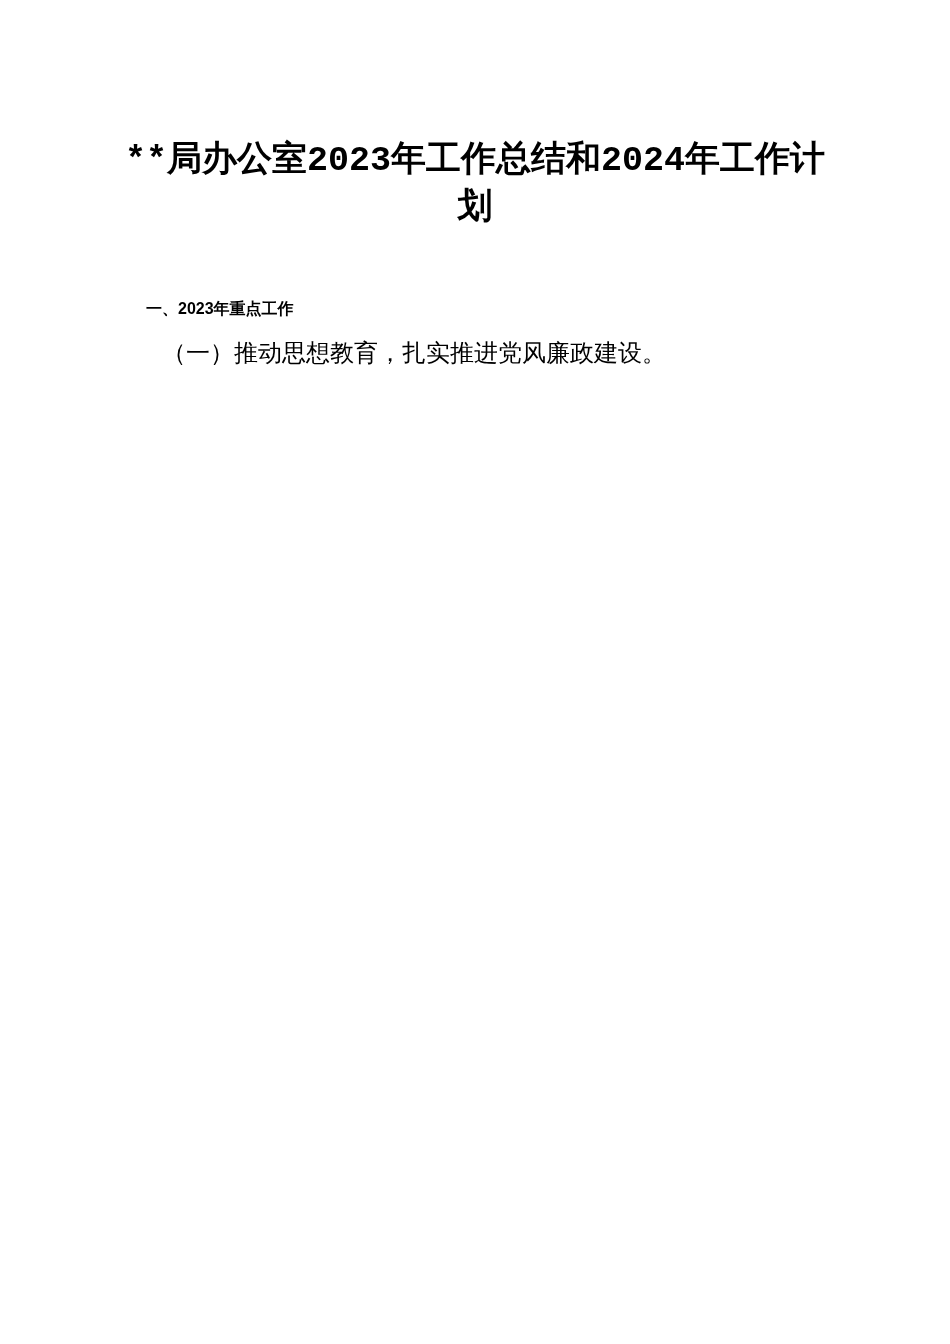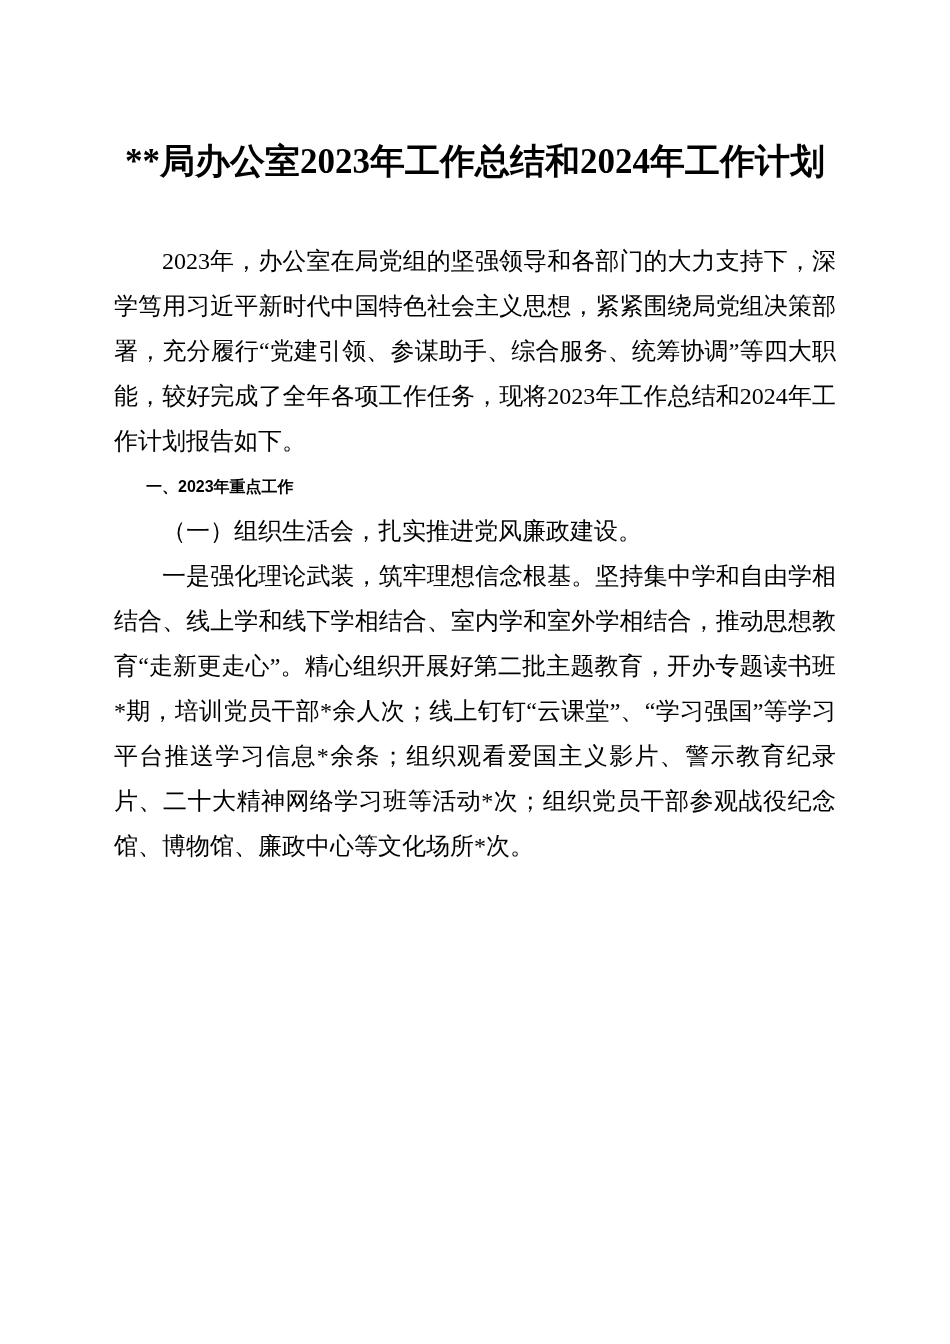--- a/index.html
+++ b/index.html
@@ -14,21 +14,21 @@
     font-family: "Liberation Serif", "DejaVu Serif", serif;
     color: #000000;
   }
   .doc {
     width: 722px;
     margin: 0 auto;
     padding-top: 138px;
     box-sizing: content-box;
   }
   .doc-title {
-    font-family: Liberation Serif, serif;
+    font-family: Liberation Mono, monospace;
     font-weight: bold;
     font-size: 35px;
     line-height: 47px;
     text-align: center;
     max-width: 20.3em;
     margin: 0 auto 54px auto;
     word-break: break-all;
   }
   .para {
     font-size: 24px;
@@ -53,21 +53,19 @@
     text-indent: 2em;
     font-weight: normal;
   }
 </style>
 </head>
 <body>
 
 <div class="doc">
   <h1 class="doc-title">**局办公室2023年工作总结和2024年工作计划</h1>
 
-  <p class="para">2023年，办公室在局党组的坚强领导和各部门的大力支持下，深学笃用习近平新时代中国特色社会主义思想，紧紧围绕局党组决策部署，充分履行“党建引领、参谋助手、综合服务、统筹协调”等四大职能，较好完成了全年各项工作任务，现将2023年工作总结和2024年工作计划报告如下。</p>
 
   <p class="heading-1">一、2023年重点工作</p>
 
-  <p class="heading-2">（一）组织生活会，扎实推进党风廉政建设。</p>
+  <p class="heading-2">（一）推动思想教育，扎实推进党风廉政建设。</p>
 
-  <p class="para">一是强化理论武装，筑牢理想信念根基。坚持集中学和自由学相结合、线上学和线下学相结合、室内学和室外学相结合，推动思想教育“走新更走心”。精心组织开展好第二批主题教育，开办专题读书班*期，培训党员干部*余人次；线上钉钉“云课堂”、“学习强国”等学习平台推送学习信息*余条；组织观看爱国主义影片、警示教育纪录片、二十大精神网络学习班等活动*次；组织党员干部参观战役纪念馆、博物馆、廉政中心等文化场所*次。</p>
 
 </div>
 
 </body></html>

